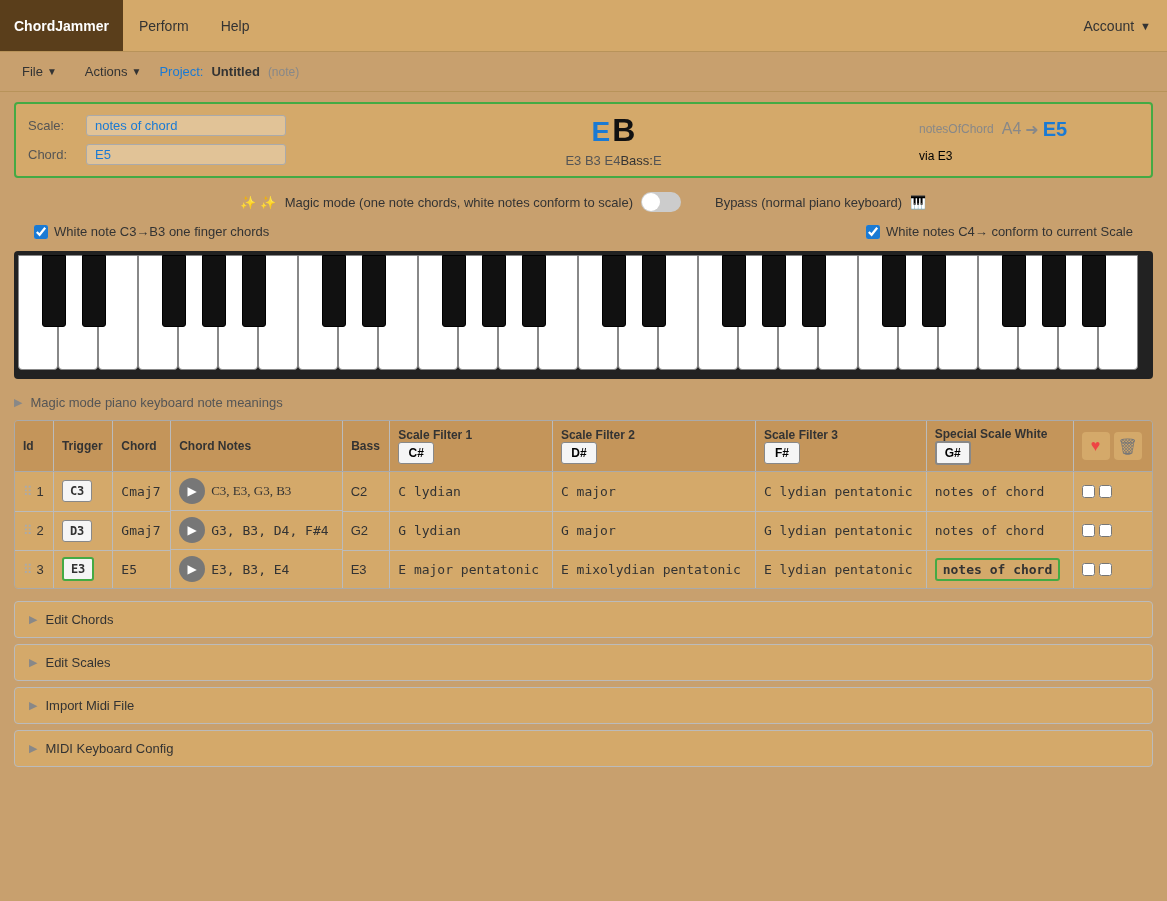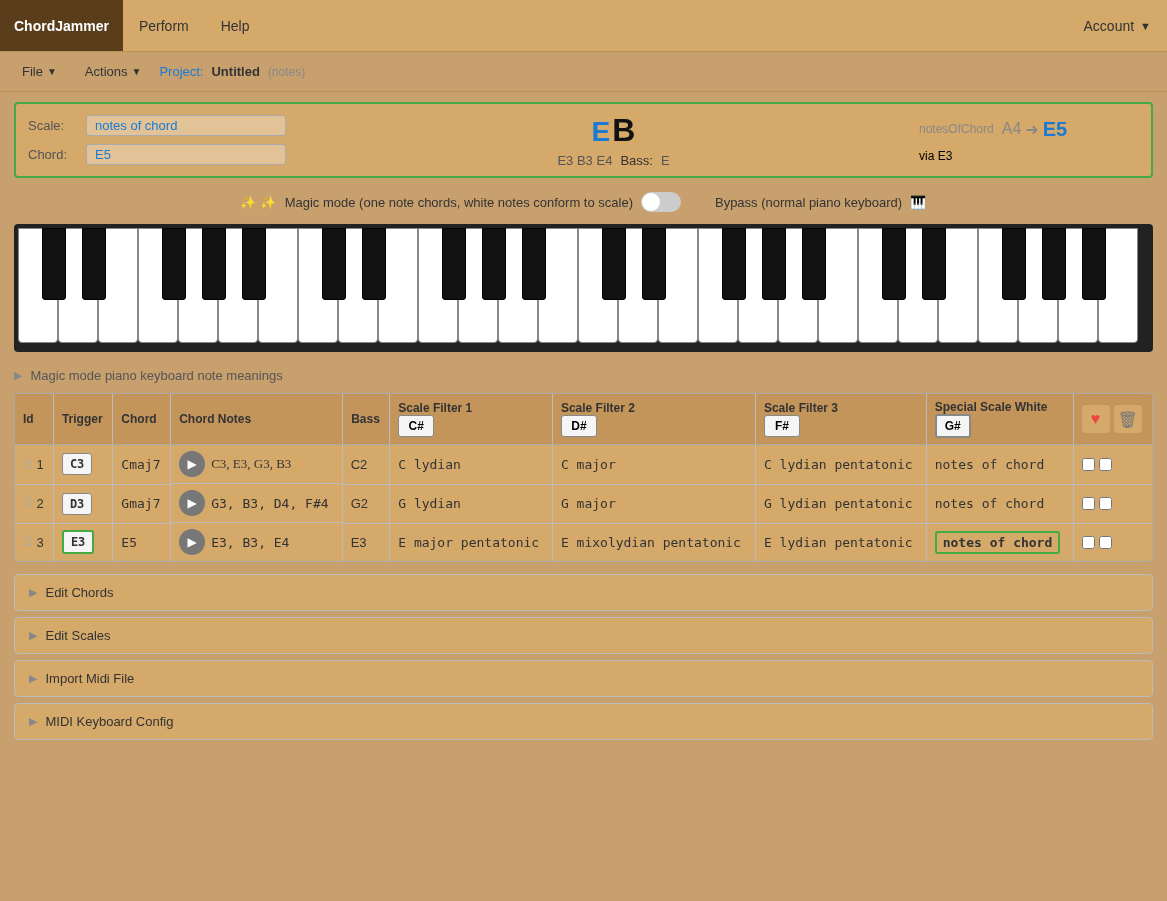--- a/index.html
+++ b/index.html
@@ -136,21 +136,20 @@
     .sc-notes-big {
       font-size: 28px;
       font-weight: bold;
       display: flex;
       align-items: baseline;
       gap: 2px;
     }
     .sc-notes-big .note-blue { color: #1a7ad4; }
     .sc-notes-small {
       display: flex;
-      gap: 8px;
       font-size: 13px;
       color: #555;
     }
     .sc-notes-small .bass-label { color: #333; }
     .sc-right {
       width: 220px;
       display: flex;
       flex-direction: column;
       gap: 8px;
     }
@@ -403,21 +402,21 @@
   <button class="toolbar-btn">
     <span>File</span>
     <span style="font-size:10px;">▼</span>
   </button>
   <button class="toolbar-btn">
     <span>Actions</span>
     <span style="font-size:10px;">▼</span>
   </button>
   <span class="project-label" style="color:#1a7ad4;">Project:</span>
   <span class="project-name">Untitled</span>
-  <span class="project-user">(notes)</span>
+  <span class="project-user">(note)</span>
 </div>
 
 <div class="main-content">
 
   <div class="scale-chord-box">
     <div class="sc-left">
       <div class="sc-row">
         <span class="sc-label">Scale:</span>
         <span class="sc-value">notes of chord</span>
       </div>
@@ -455,20 +454,30 @@
   <div class="magic-row">
     <span>✨ ✨</span>
     <span>Magic mode (one note chords, white notes conform to scale)</span>
     <div class="toggle-switch">
       <div class="toggle-knob"></div>
     </div>
     <span style="margin-left:26px;">Bypass (normal piano keyboard)</span>
     <span>🎹</span>
   </div>
 
+  <div class="checkbox-row">
+    <div class="checkbox-item">
+      <input type="checkbox" checked="" style="">
+      <span>White note C3→B3 one finger chords</span>
+    </div>
+    <div class="checkbox-item">
+      <input type="checkbox" checked="" style="">
+      <span>White notes C4→ conform to current Scale</span>
+    </div>
+  </div>
 
   <div class="piano-container">
     <div class="piano" id="piano-keys">
     <div style="position: relative; height: 120px; display: flex; width: 100%;">
           <div style="display: flex; position: absolute; top: 0px; left: 0px; height: 120px;">
             <div class="white-key" style="width: 40px;"></div>
             <div class="white-key" style="width: 40px;"></div>
             <div class="white-key" style="width: 40px;"></div>
             <div class="white-key" style="width: 40px;"></div>
             <div class="white-key" style="width: 40px;"></div>

